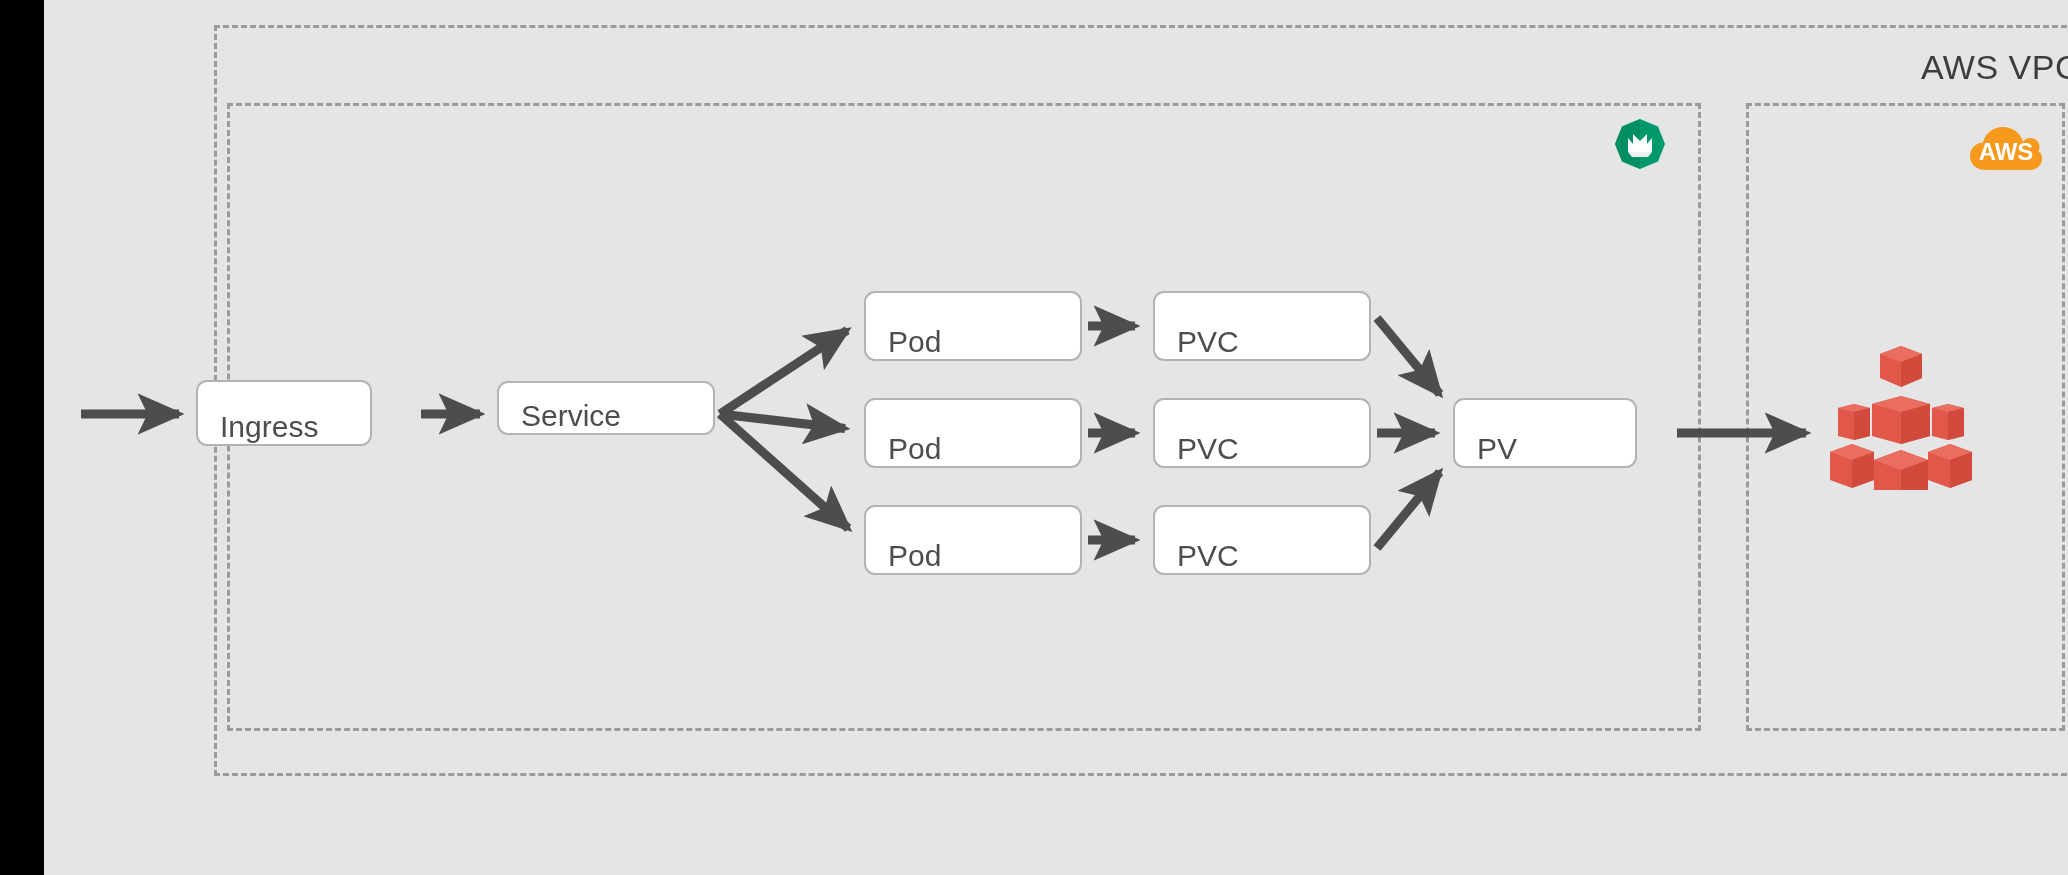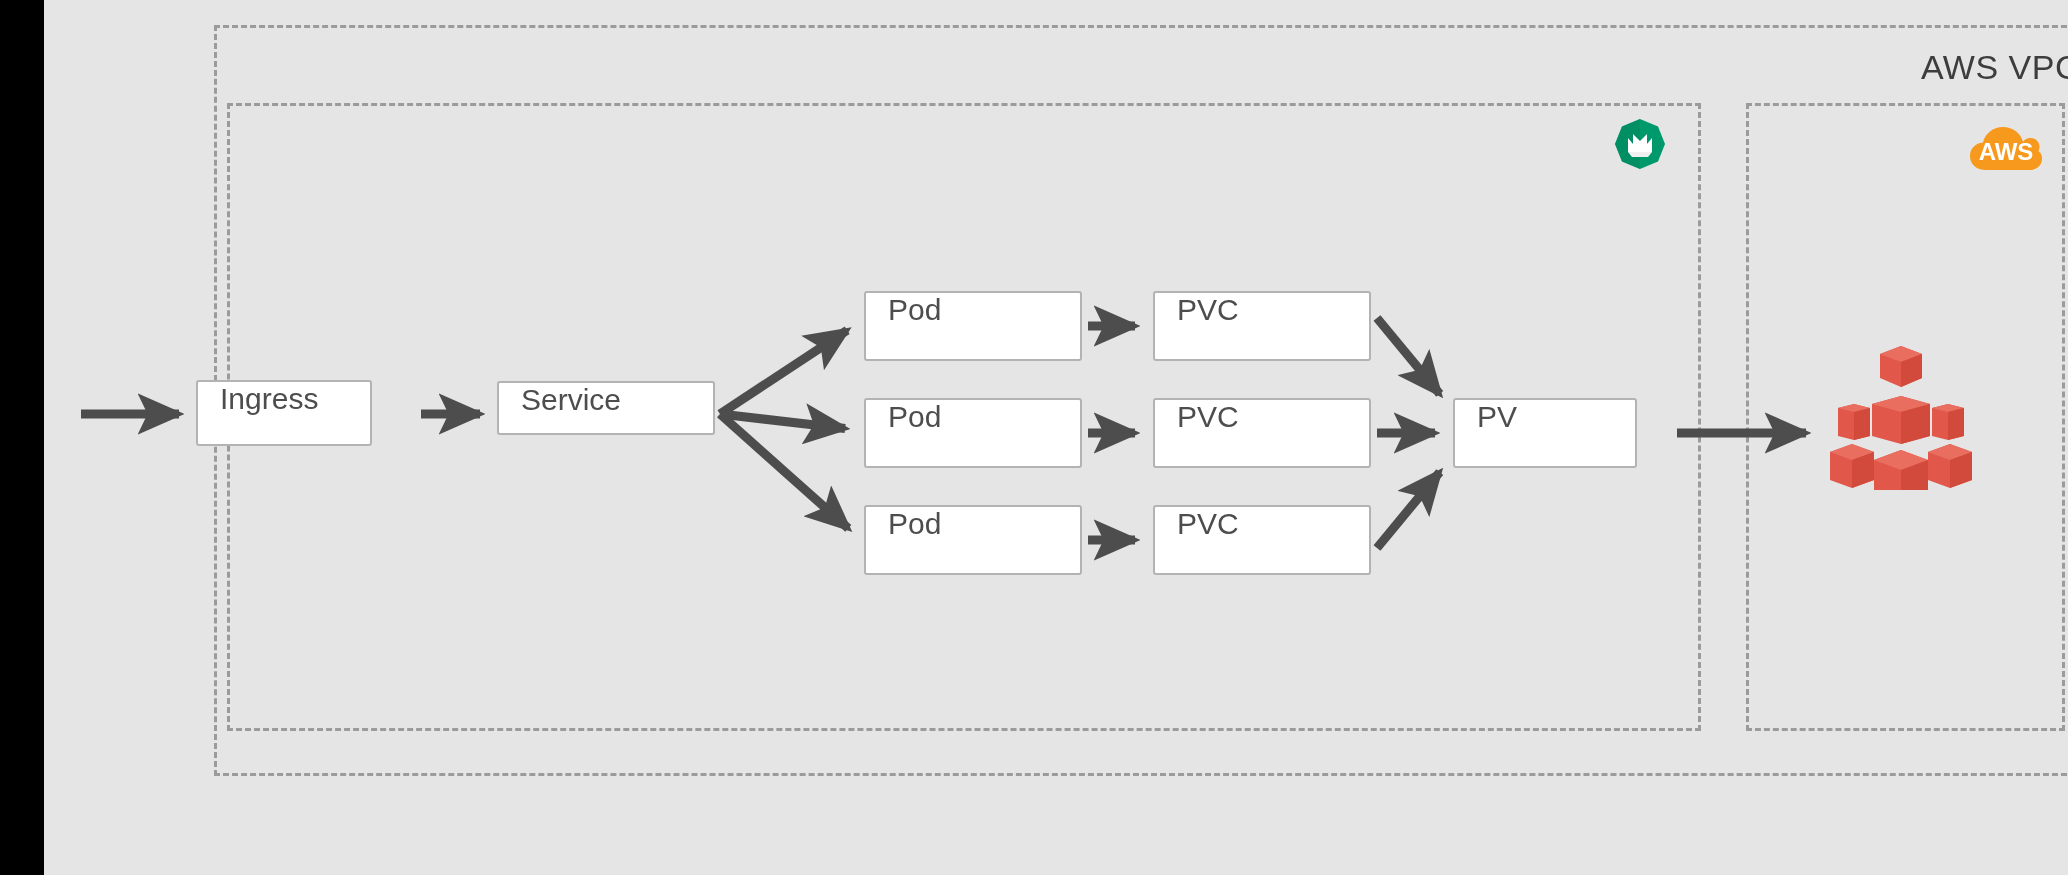--- a/index.html
+++ b/index.html
@@ -28,24 +28,24 @@
     color: #3d3d3d;
     font-size: 34px;
     font-family: "Liberation Sans", sans-serif;
     letter-spacing: 0.5px;
     white-space: nowrap;
   }
   .node {
     position: absolute;
     background: #ffffff;
     border: 2px solid #b3b3b3;
-    border-radius: 3px;
+    border-radius: 11px;
     box-sizing: border-box;
     display: flex;
-    align-items: flex-start;
+    align-items: flex-end;
     padding-left: 22px;
     color: #4d4d4d;
     font-size: 30px;
     font-family: "Liberation Sans", sans-serif;
   }
   .edge-layer {
     position: absolute;
     left: 0;
     top: 0;
     width: 2068px;

